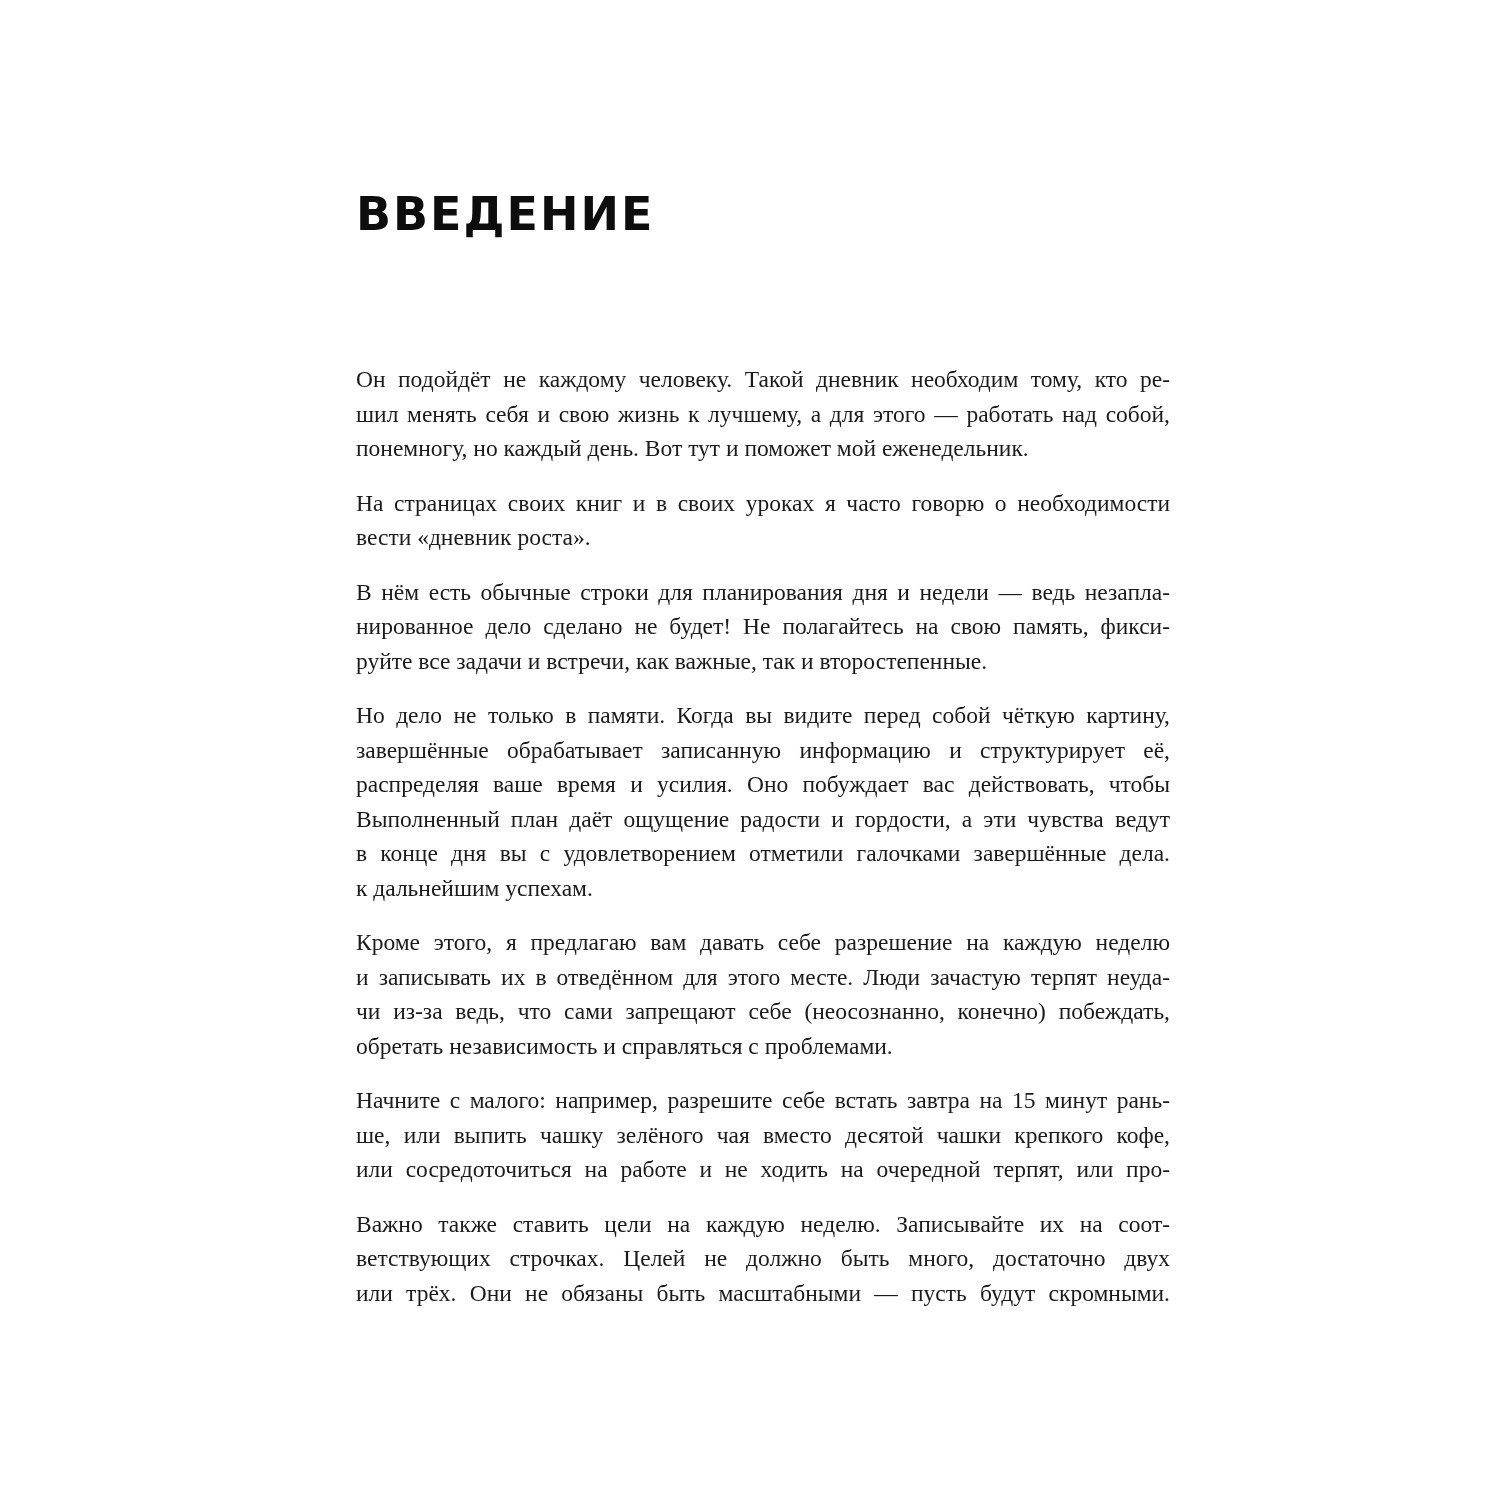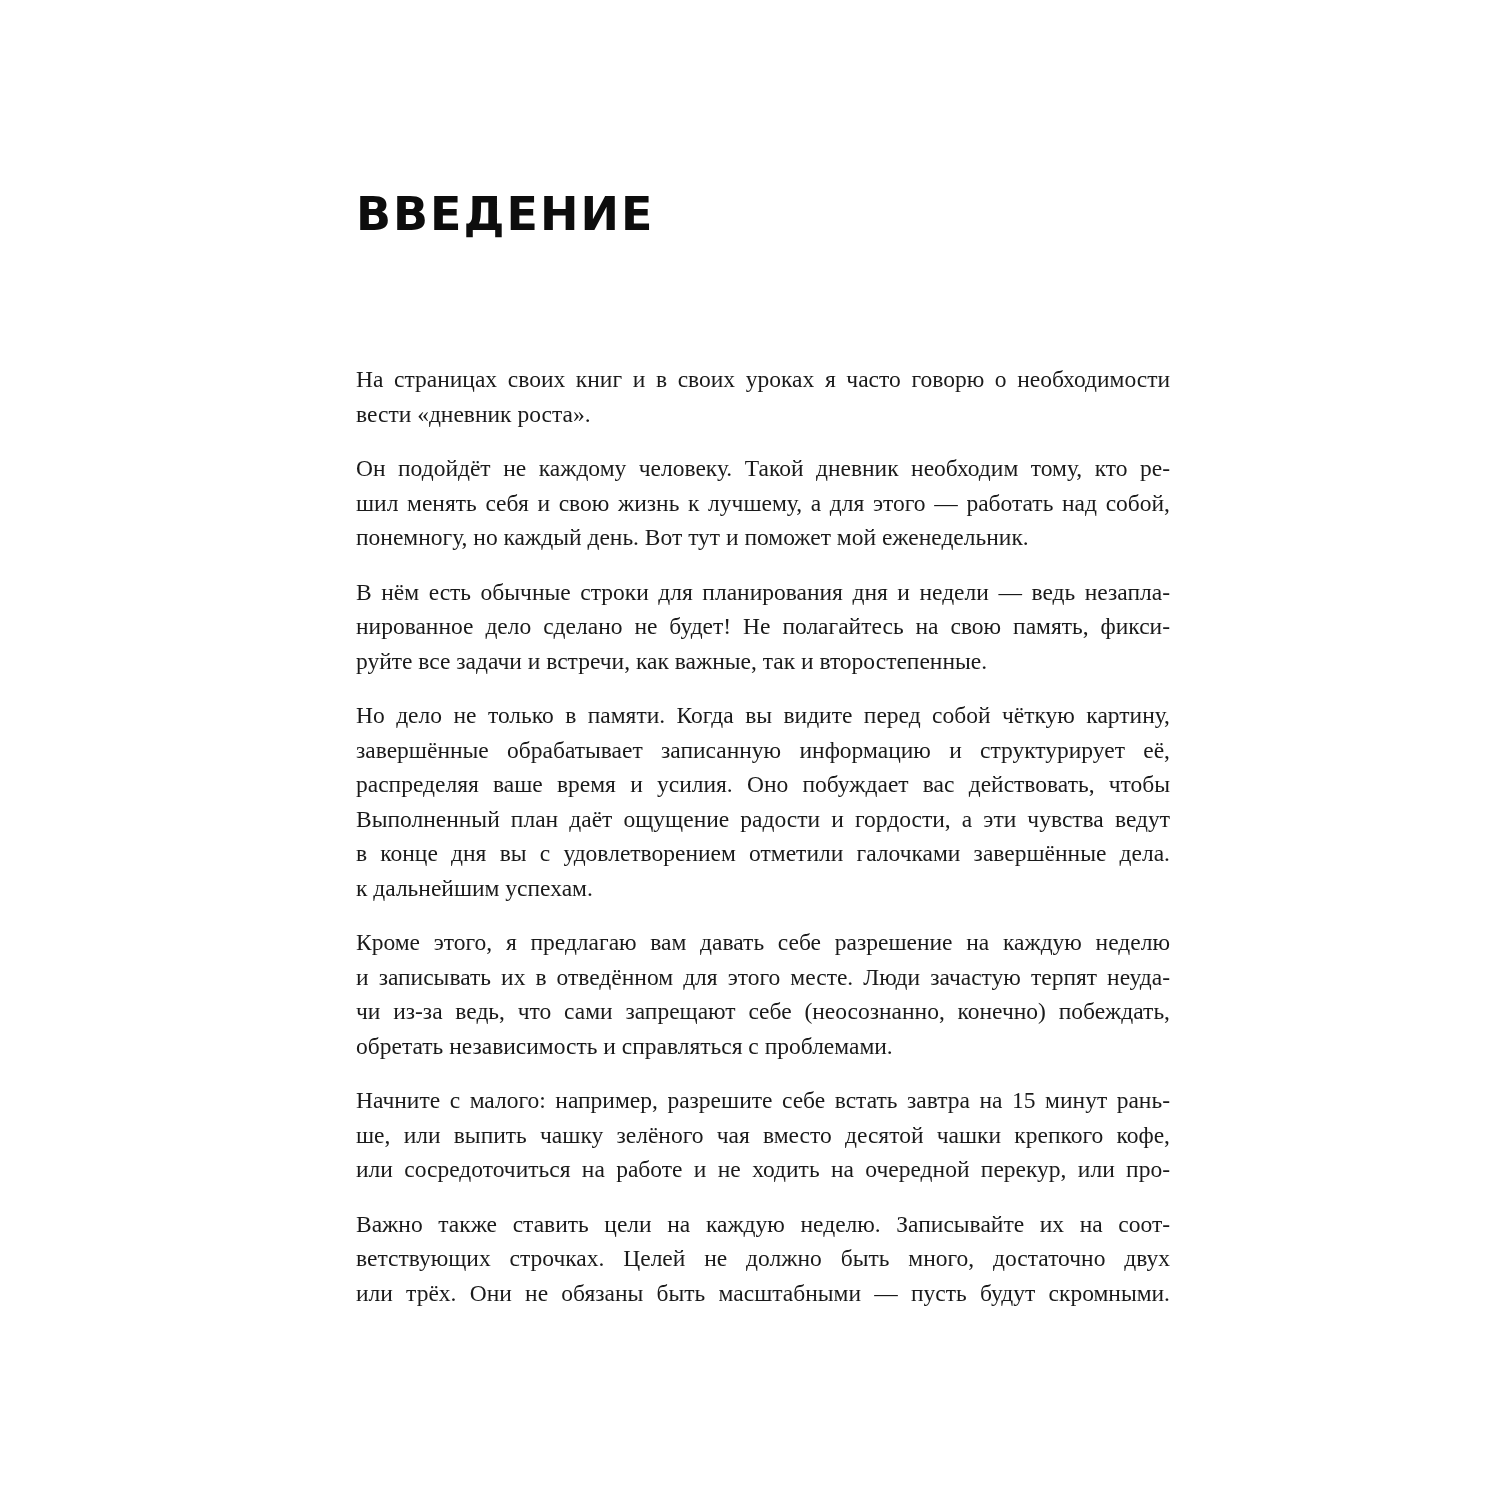--- a/index.html
+++ b/index.html
@@ -60,28 +60,28 @@
   </style>
 </head>
 <body>
 
 <div class="page">
   <h1 class="title">ВВЕДЕНИЕ</h1>
 
   <div class="body-text">
 
     <p class="para">
-      <span class="line">На страницах своих книг и в своих уроках я часто говорю о необходимости</span>
-      <span class="line last">вести «дневник роста».</span>
+      <span class="line">Он подойдёт не каждому человеку. Такой дневник необходим тому, кто ре-</span>
+      <span class="line">шил менять себя и свою жизнь к лучшему, а для этого — работать над собой,</span>
+      <span class="line last">понемногу, но каждый день. Вот тут и поможет мой еженедельник.</span>
     </p>
 
     <p class="para">
-      <span class="line">Он подойдёт не каждому человеку. Такой дневник необходим тому, кто ре-</span>
-      <span class="line">шил менять себя и свою жизнь к лучшему, а для этого — работать над собой,</span>
-      <span class="line last">понемногу, но каждый день. Вот тут и поможет мой еженедельник.</span>
+      <span class="line">На страницах своих книг и в своих уроках я часто говорю о необходимости</span>
+      <span class="line last">вести «дневник роста».</span>
     </p>
 
     <p class="para">
       <span class="line">В нём есть обычные строки для планирования дня и недели — ведь незапла-</span>
       <span class="line">нированное дело сделано не будет! Не полагайтесь на свою память, фикси-</span>
       <span class="line last">руйте все задачи и встречи, как важные, так и второстепенные.</span>
     </p>
 
     <p class="para">
       <span class="line">Но дело не только в памяти. Когда вы видите перед собой чёткую картину,</span>
@@ -95,21 +95,21 @@
     <p class="para">
       <span class="line">Кроме этого, я предлагаю вам давать себе разрешение на каждую неделю</span>
       <span class="line">и записывать их в отведённом для этого месте. Люди зачастую терпят неуда-</span>
       <span class="line">чи из-за ведь, что сами запрещают себе (неосознанно, конечно) побеждать,</span>
       <span class="line last">обретать независимость и справляться с проблемами.</span>
     </p>
 
     <p class="para">
       <span class="line">Начните с малого: например, разрешите себе встать завтра на 15 минут рань-</span>
       <span class="line">ше, или выпить чашку зелёного чая вместо десятой чашки крепкого кофе,</span>
-      <span class="line">или сосредоточиться на работе и не ходить на очередной перекур, или про-</span>
+      <span class="line">или сосредоточиться на работе и не ходить на очередной терпят, или про-</span>
     </p>
 
     <p class="para">
       <span class="line">Важно также ставить цели на каждую неделю. Записывайте их на соот-</span>
       <span class="line">ветствующих строчках. Целей не должно быть много, достаточно двух</span>
       <span class="line">или трёх. Они не обязаны быть масштабными — пусть будут скромными.</span>
     </p>
 
   </div>
 </div>

